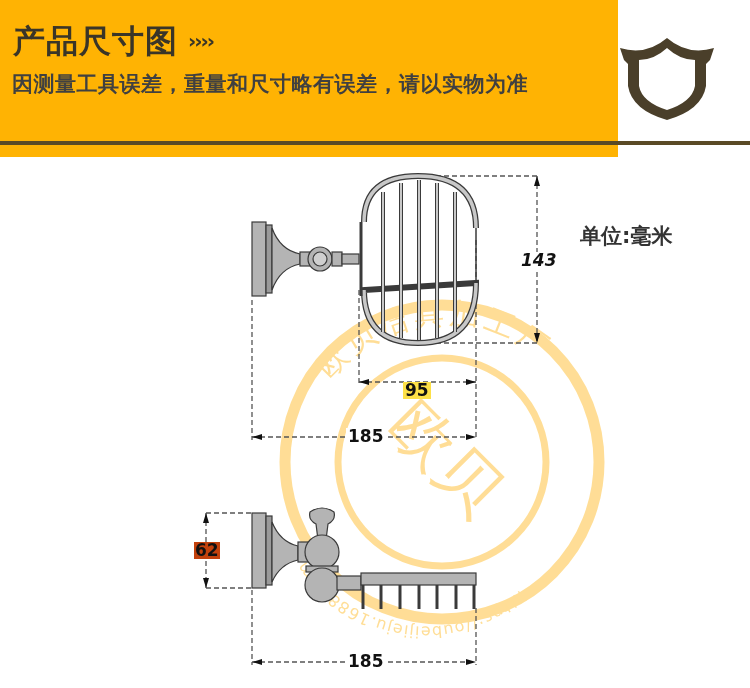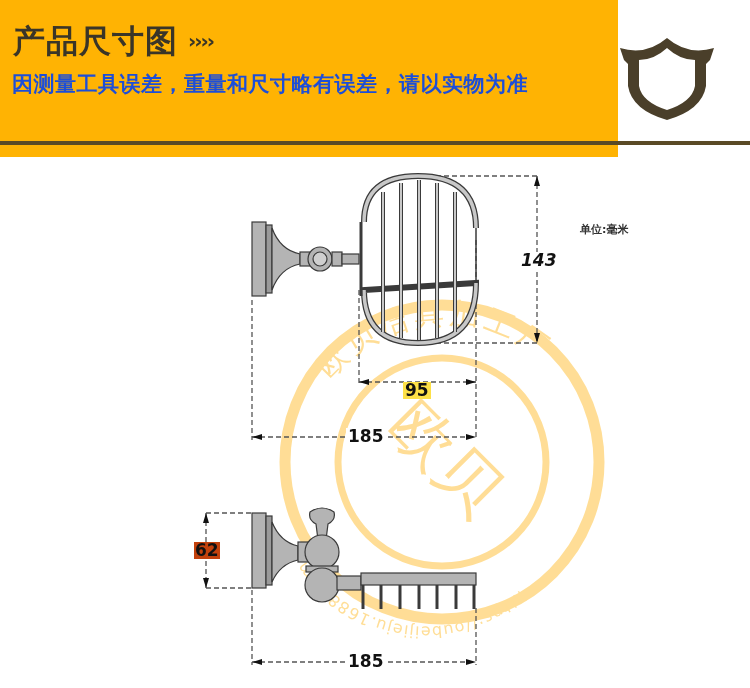--- a/index.html
+++ b/index.html
@@ -2,25 +2,25 @@
 <html><head>
 <meta charset="utf-8">
 <style>
   html, body { margin:0; padding:0; }
   body { width:750px; height:688px; background:#ffffff; position:relative; overflow:hidden;
          font-family:"DejaVu Sans", sans-serif; }
   .header { position:absolute; left:0; top:0; width:618px; height:157px; background:#FFB303; }
   .header-line { position:absolute; left:0; top:141px; width:750px; height:4px; background:#5A4A26; }
   .title { position:absolute; left:13px; top:20px; font-size:32px; font-weight:bold; color:#3A3528; letter-spacing:1px; white-space:nowrap; }
   .title .arrows { font-size:20px; margin-left:10px; position:relative; top:-4px; letter-spacing:-2px; }
-  .subtitle { position:absolute; left:12px; top:70px; font-size:21px; font-weight:bold; color:#1d4ed8; white-space:nowrap; letter-spacing:0.5px; }
+  .subtitle { position:absolute; left:12px; top:70px; font-size:21px; font-weight:bold; color:#404040; white-space:nowrap; letter-spacing:0.5px; }
   .en-note { position:absolute; left:14px; top:104px; width:560px; font-family:"Liberation Sans", sans-serif;
              font-size:8.3px; line-height:19px; color:#6B5420; }
   .shield { position:absolute; left:616px; top:34px; width:102px; height:90px; }
-  .unit { position:absolute; left:580px; top:222px; font-size:11px; font-weight:bold; color:#333; white-space:nowrap; }
+  .unit { position:absolute; left:580px; top:222px; font-size:21px; font-weight:bold; color:#333; white-space:nowrap; }
   .dim { position:absolute; font-family:"DejaVu Sans", sans-serif; font-weight:bold; font-size:17px; color:#111;
          background:#fff0; line-height:1; white-space:nowrap; }
   svg.layer { position:absolute; left:0; top:0; }
 </style>
 </head>
 <body>
 
 <div class="header">
   <div class="title">
     <span>产品尺寸图</span><span class="arrows">››››</span>

